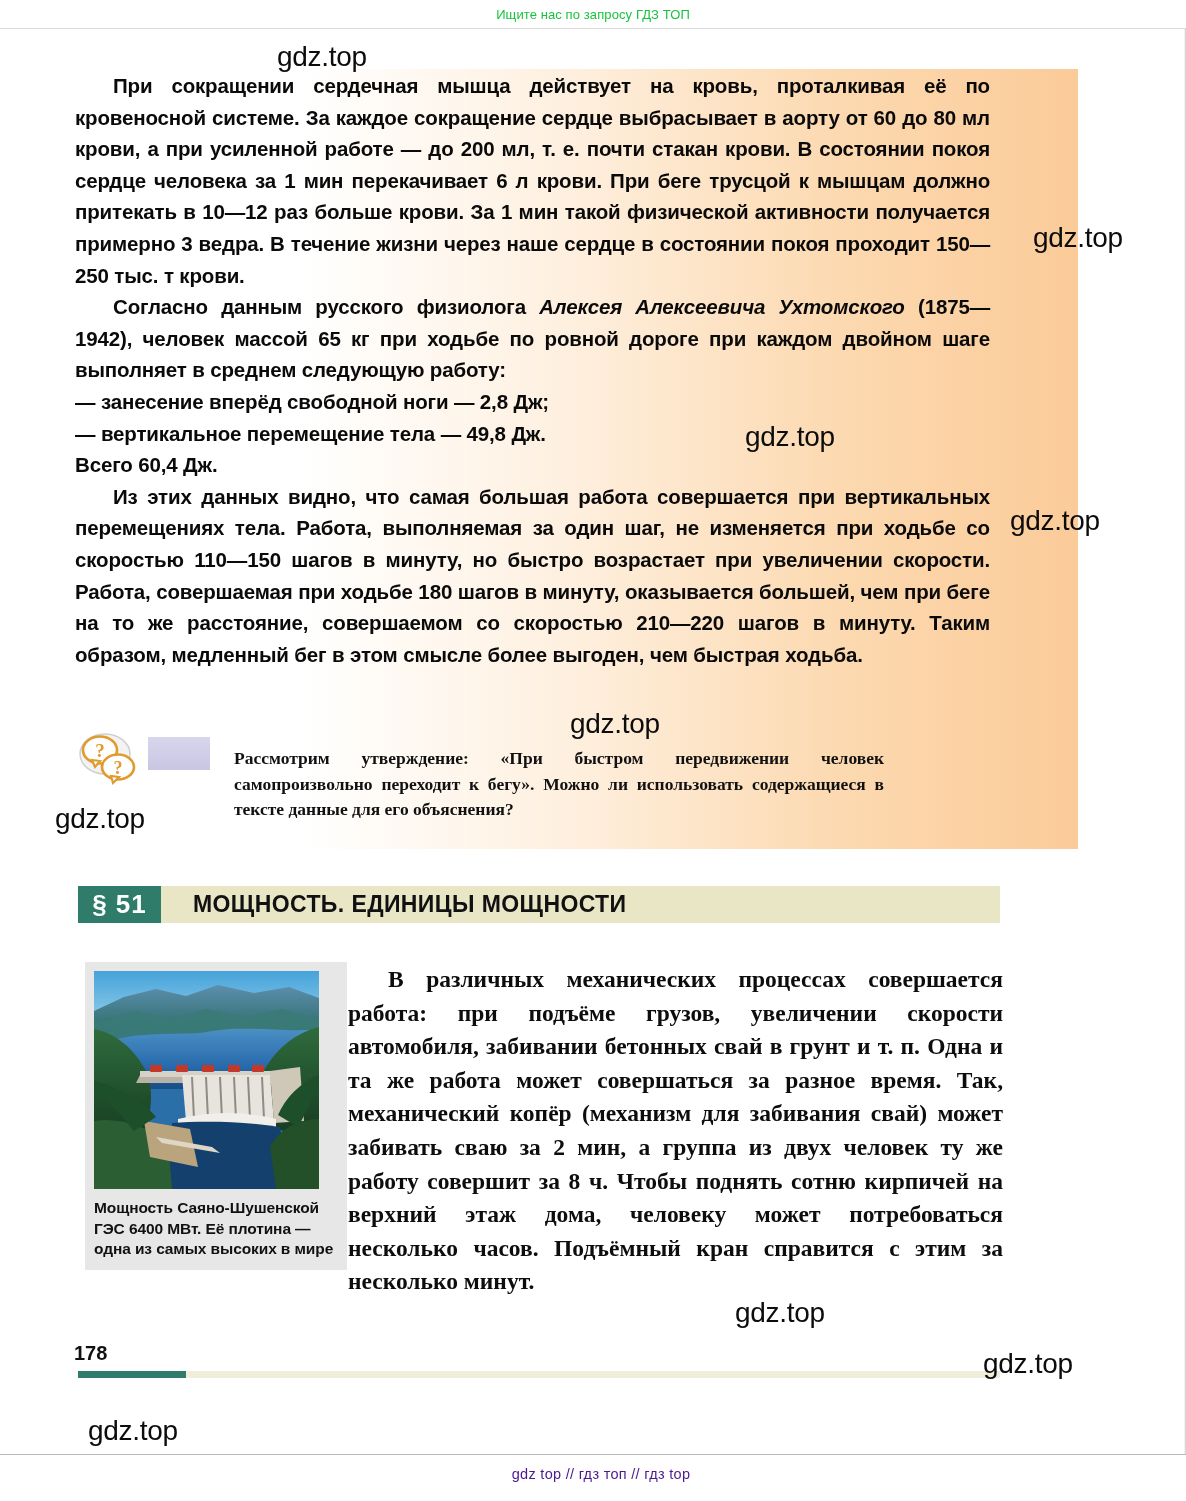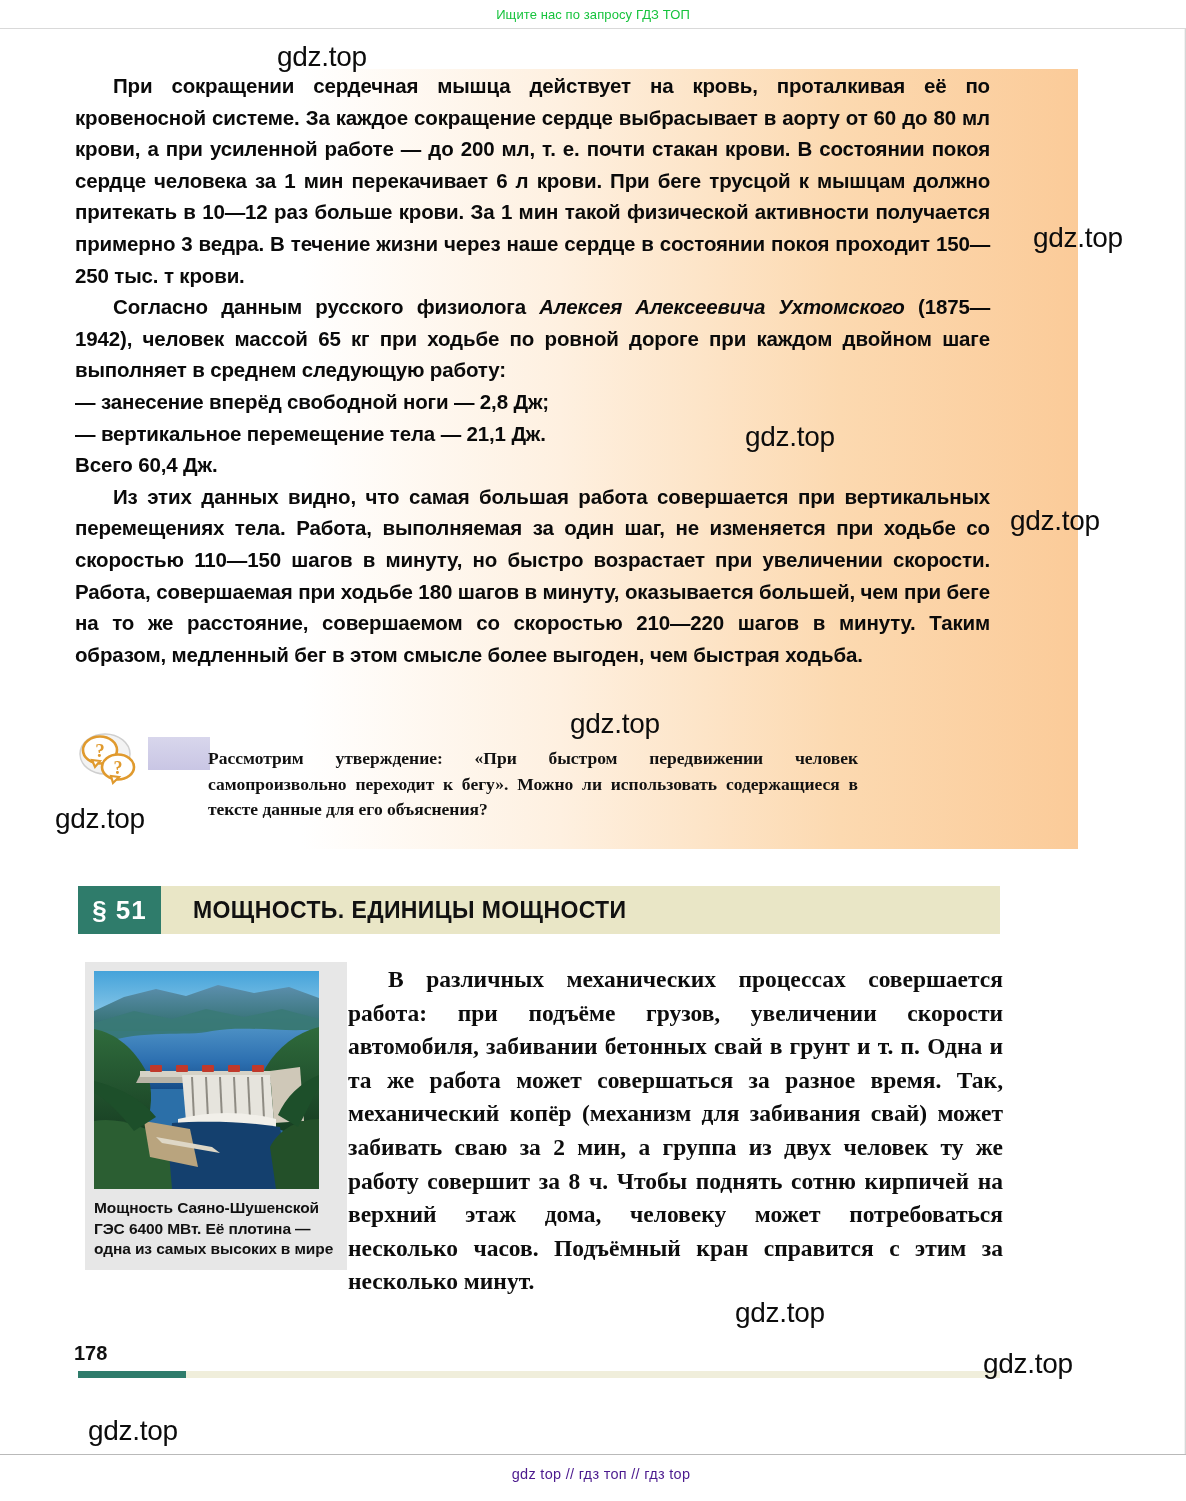--- a/index.html
+++ b/index.html
@@ -105,38 +105,38 @@
     width: 66px; height: 56px;
   }
   .think-tab {
     position: absolute;
     left: 70px; top: 7px;
     width: 62px; height: 33px;
     background: linear-gradient(to bottom, #d8d6ec, #c9c6e4);
   }
   .think-text {
     position: absolute;
-    left: 130px;
+    left: 156px;
     top: 16px;
     width: 650px;
     font-family: "Liberation Serif", serif;
     font-size: 17.5px;
     line-height: 25.5px;
     color: #111111;
     font-weight: 700;
     text-align: justify;
   }
 
   
   .section-head {
     position: absolute;
     left: 78px;
     top: 886px;
     width: 922px;
-    height: 48px;
+    height: 37px;
     display: flex;
     align-items: stretch;
   }
   .section-num {
     width: 83px;
     background: #2f7c6b;
     color: #ffffff;
     font-size: 26px;
     font-weight: 700;
     display: flex;
@@ -261,21 +261,21 @@
 <div class="page-sheet">
   <div class="sheet-edge-right"></div>
 </div>
 
 <div class="tinted-panel"></div>
 
 <div class="tinted-body">
   <p>При сокращении сердечная мышца действует на кровь, проталкивая её по кровеносной системе. За каждое сокращение сердце выбрасывает в аорту от 60 до 80 мл крови, а при усиленной работе — до 200 мл, т. е. почти стакан крови. В состоянии покоя сердце человека за 1 мин перекачивает 6 л крови. При беге трусцой к мышцам должно притекать в 10—12 раз больше крови. За 1 мин такой физической активности получается примерно 3 ведра. В течение жизни через наше сердце в состоянии покоя проходит 150—250 тыс. т крови.</p>
   <p><span>Согласно данным русского физиолога </span><i>Алексея Алексеевича Ухтомского</i><span> (1875—1942), человек массой 65 кг при ходьбе по ровной дороге при каждом двойном шаге выполняет в среднем следующую работу:</span></p>
   <p class="dash-item">— занесение вперёд свободной ноги — 2,8 Дж;</p>
-  <p class="dash-item">— вертикальное перемещение тела — 21,1 Дж.</p>
+  <p class="dash-item">— вертикальное перемещение тела — 49,8 Дж.</p>
   <p class="noindent">Всего 60,4 Дж.</p>
   <p>Из этих данных видно, что самая большая работа совершается при вертикальных перемещениях тела. Работа, выполняемая за один шаг, не изменяется при ходьбе со скоростью 110—150 шагов в минуту, но быстро возрастает при увеличении скорости. Работа, совершаемая при ходьбе 180 шагов в минуту, оказывается большей, чем при беге на то же расстояние, совершаемом со скоростью 210—220 шагов в минуту. Таким образом, медленный бег в этом смысле более выгоден, чем быстрая ходьба.</p>
 </div>
 
 <div class="think-block">
   <div class="think-icon">
     <svg width="66" height="56" viewBox="0 0 66 56">
       <ellipse cx="27" cy="22" rx="25" ry="20" fill="#f3f3f3" stroke="#cfcfcf" stroke-width="1.5"></ellipse>
       <ellipse cx="22" cy="18" rx="17" ry="13.5" fill="#ffffff" stroke="#e09a2e" stroke-width="2.6"></ellipse>
       <path d="M14 28 L17 35 L22 29 Z" fill="#ffffff" stroke="#e09a2e" stroke-width="2.2"></path>

